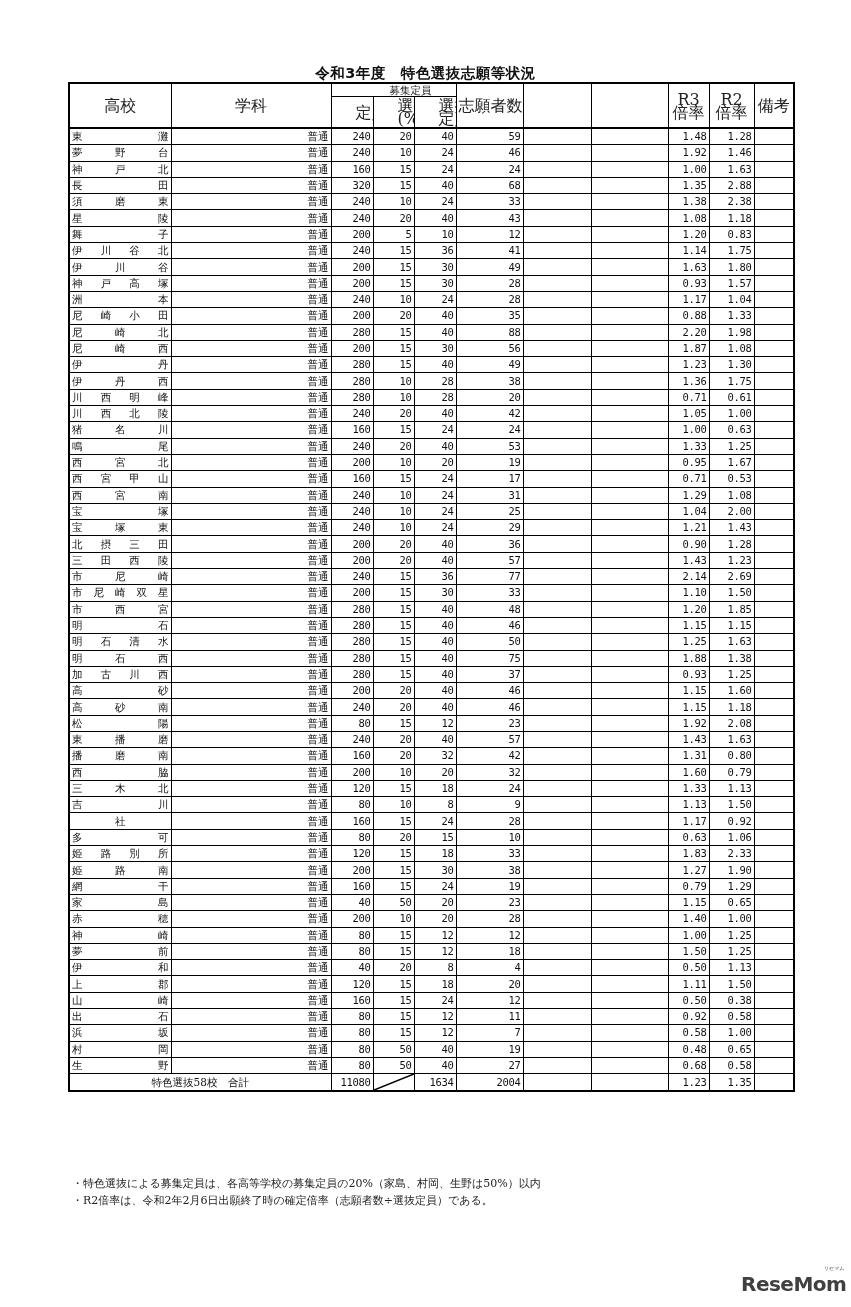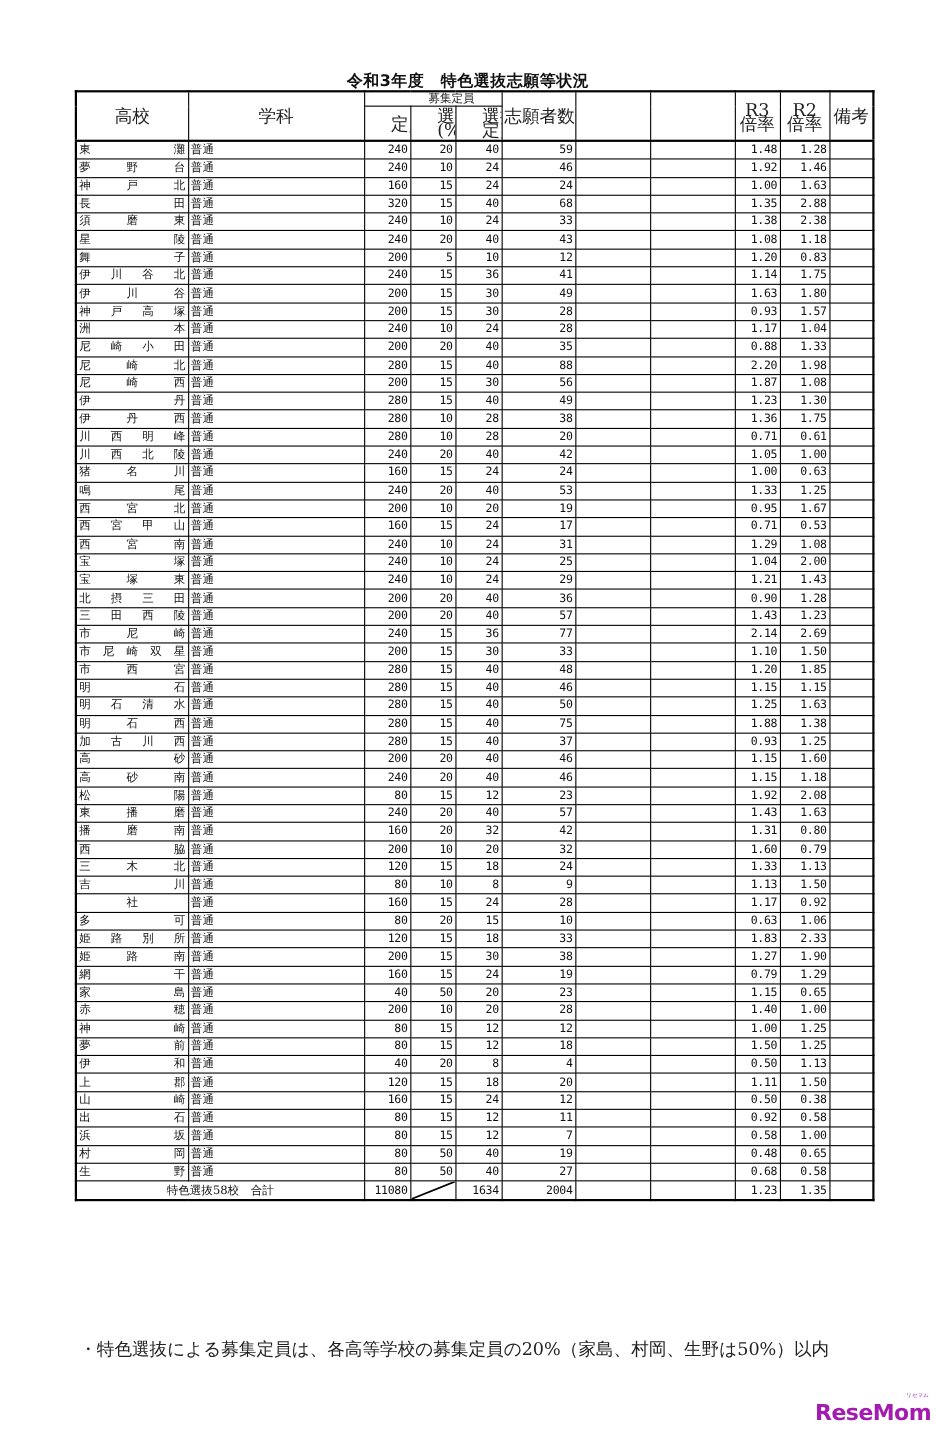--- a/index.html
+++ b/index.html
@@ -6,30 +6,30 @@
   body { width:851px; height:1307px; position:relative; font-family:"DejaVu Serif","Liberation Serif",serif; color:#111; overflow:hidden; }
   .title { position:absolute; top:46px; left:0; width:851px; text-align:center; font-family:"DejaVu Sans","Liberation Sans",sans-serif; font-size:14.5px; font-weight:bold; letter-spacing:0.5px;margin-top:18px; }
   table.main { position:absolute; left:68px; top:82px; border-collapse:collapse; table-layout:fixed; width:725px; border:2.5px solid #000; }
   table.main td, table.main th { border:1.5px solid #000; padding:0 2px; font-size:10.5px; line-height:15px; height:15.3px; overflow:hidden; white-space:nowrap; font-weight:normal; }
   table.main thead th { text-align:center; vertical-align:middle; height:auto; line-height:13px; font-size:16px; color:#222; }
   table.main thead tr.h1 th.sub { height:12px; line-height:11px; font-size:10.5px;padding-left:36px; }
   table.main thead tr.h2 th { height:30px;padding-left:24px; }
   table.main thead { border-bottom:2.5px solid #000; }
   td.school { display:table-cell; text-align:left; padding:0 3px; }
   td.school .sp { display:flex; justify-content:space-between; width:100%; }
-  td.dept { text-align:left; }
+  td.dept { text-align:right; }
   td.num { text-align:right; padding-right:2px; font-family:"DejaVu Sans Mono","Liberation Mono",monospace; font-size:10px; letter-spacing:-0.3px; }
   td.blank { }
   tr.total td { height:16px; }
   td.total-label { text-align:center;margin-left:40px; }
   td.slash { position:relative; padding:0; }
   td.slash svg { position:absolute; left:0; top:0; width:100%; height:100%; }
-  .notes { position:absolute; left:72px; top:1218px; font-size:16px; line-height:17px; color:#222; }
+  .notes { position:absolute; left:72px; top:1175px; font-size:11px; line-height:17px; color:#222; }
   .notes div { white-space:nowrap; }
-  .logo { position:absolute; left:741px; top:1272px; font-family:"DejaVu Sans","Liberation Sans",sans-serif; font-weight:bold; font-size:20px; color:#a21caf; letter-spacing:-0.5px; }
+  .logo { position:absolute; left:741px; top:1272px; font-family:"DejaVu Sans","Liberation Sans",sans-serif; font-weight:bold; font-size:20px; color:#404040; letter-spacing:-0.5px; }
   .logo .kana { position:absolute; right:2px; top:-7px; font-size:5px; font-weight:normal; letter-spacing:0; }
 </style>
 </head>
 <body>
 
 <div class="title">令和3年度　特色選抜志願等状況</div>
 
 <table class="main">
   <colgroup>
     <col style="width:102px">
@@ -1194,18 +1194,19 @@
       <td></td>
       <td class="num">1.23</td>
       <td class="num">1.35</td>
       <td></td>
     </tr>
   </tfoot>
 </table>
 
 <div class="notes">
   <div>・特色選抜による募集定員は、各高等学校の募集定員の20%（家島、村岡、生野は50%）以内</div>
+  <div>・R2倍率は、令和2年2月6日出願終了時の確定倍率（志願者数÷選抜定員）である。</div>
 </div>
 
 <div class="logo">
   <span>ReseMom</span>
   <span class="kana">リセマム</span>
 </div>
 
 </body></html>

